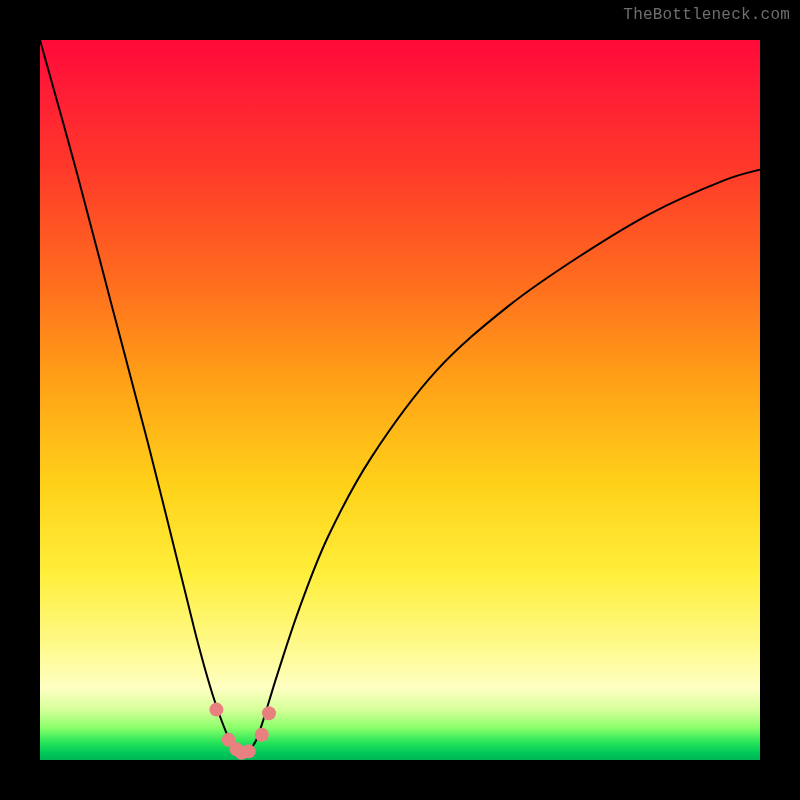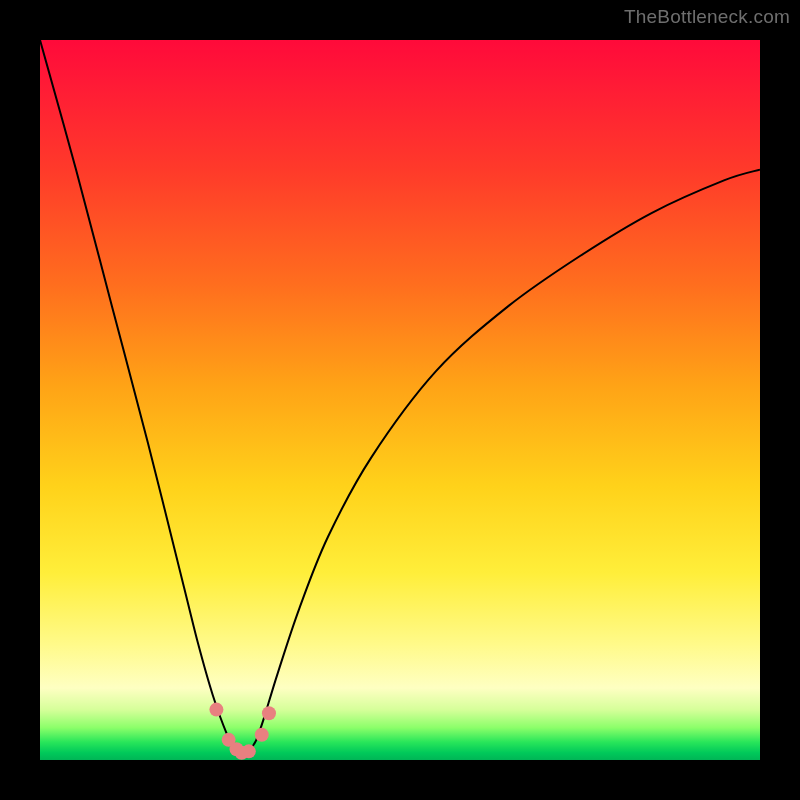--- a/index.html
+++ b/index.html
@@ -39,22 +39,23 @@
       #8cff6a 95.5%,
       #29e65a 97.5%,
       #00c95a 99%,
       #00b556 100%);
   }
   .watermark {
     position: absolute;
     top: 6px;
     right: 10px;
     color: #6e6e6e;
-    font-size: 19px;
+    font-size: 16px;
     letter-spacing: 0.2px;
+    font-family: Liberation Mono, monospace;
   }
   .svg-layer {
     position: absolute;
     left: 0; top: 0;
     width: 720px;
     height: 720px;
     overflow: visible;
   }
   .curve {
     fill: none;

